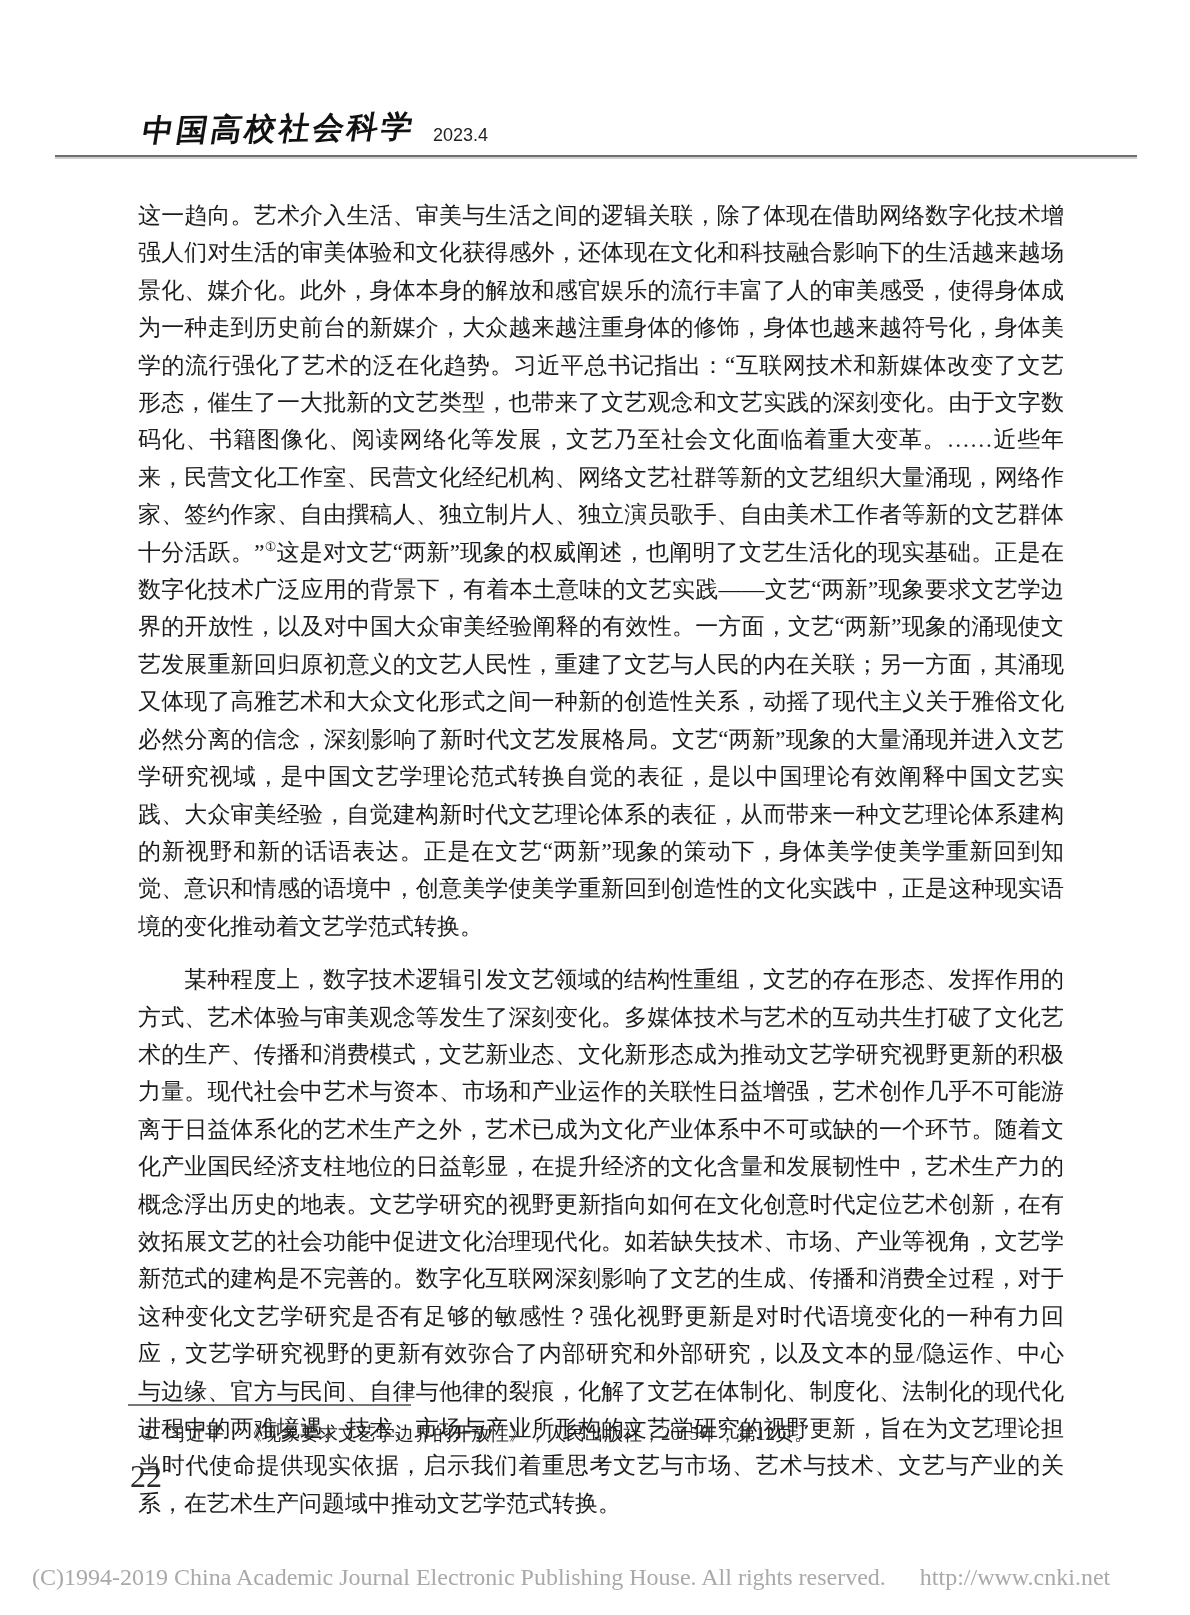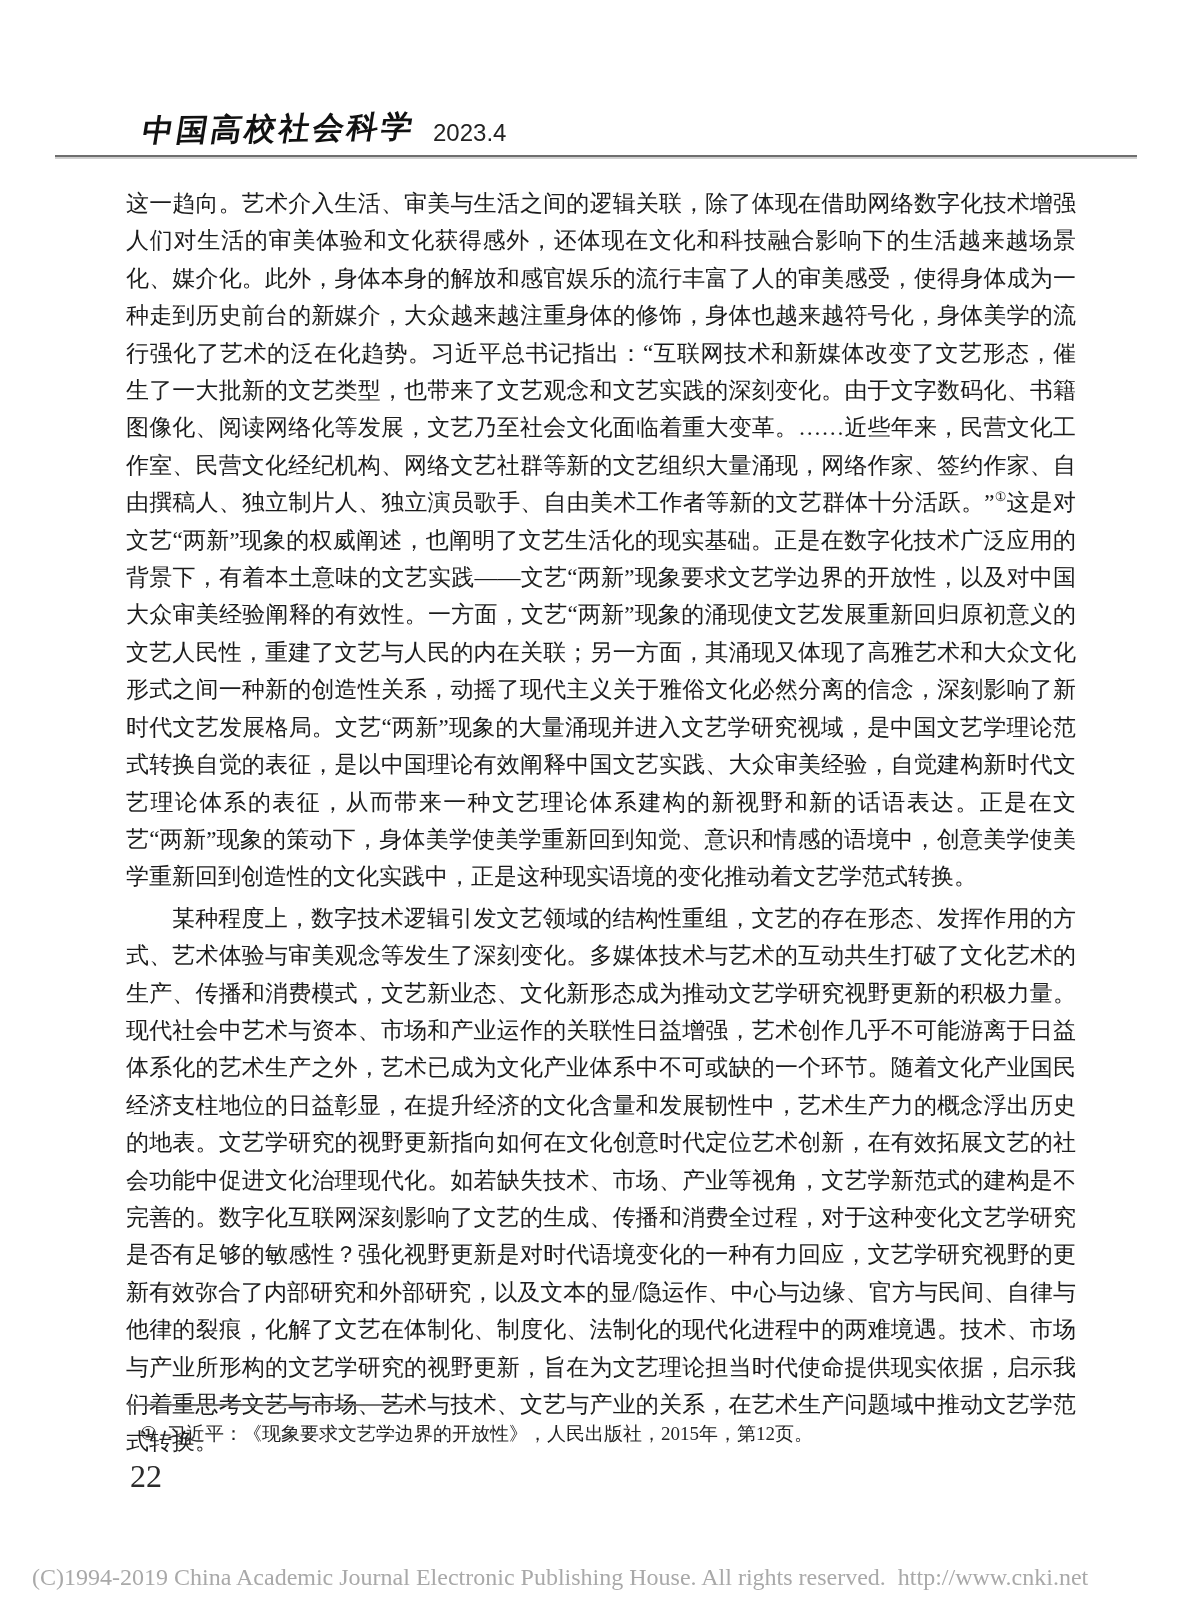--- a/index.html
+++ b/index.html
@@ -11,35 +11,35 @@
   .page{position:absolute;inset:0;background:#ffffff;overflow:hidden;}
 
   
   .header{position:absolute;top:108px;left:143px;white-space:nowrap;}
   .logo{
     display:inline-block;font-size:31px;font-weight:bold;color:#111;
     transform:skewX(-10deg) rotate(-1deg);letter-spacing:3px;
     font-family:"Liberation Serif","DejaVu Serif",serif;
   }
   .issue{
-    display:inline-block;font-size:24px;color:#222;margin-left:18px;
+    display:inline-block;font-size:18px;color:#222;margin-left:18px;
     font-family:"Liberation Sans","DejaVu Sans",sans-serif;vertical-align:-2px;
   }
   .header-rule{
     position:absolute;top:155px;left:55px;width:1082px;height:4px;
     background:linear-gradient(to bottom,#6e6e6e 0 45%,#cfcfcf 45% 100%);
   }
 
   
   .content{
     position:absolute;left:122px;top:181px;width:958px;
     font-size:23px;line-height:37.4px;color:#1c1c1c;
     text-align:justify;text-justify:inter-ideograph;
   }
-  .content p{margin:4px;padding:0;}
+  .content p{margin:16px;padding:0;}
   .content p.indent{text-indent:2em;}
   .fn-ref{font-size:13px;vertical-align:super;line-height:0;}
 
   
   .footnote-rule{
     position:absolute;left:128px;top:1404px;width:283px;height:2px;
     background:#777777;
   }
   .footnote{
     position:absolute;left:140px;top:1420px;width:920px;
@@ -52,21 +52,21 @@
     position:absolute;left:130px;top:1458px;font-size:32px;color:#2b2b2b;
     font-family:"Liberation Serif","DejaVu Serif",serif;
   }
 
   
   .footer{
     position:absolute;left:32px;top:1564px;width:1140px;
     font-size:24px;color:#a9a9a9;white-space:nowrap;
     font-family:"Liberation Serif","DejaVu Serif",serif;
   }
-  .footer .url{margin-left:12px;}
+  .footer .url{margin-left:34px;}
 </style>
 </head>
 <body>
 
 <div class="page">
 
   <div class="header">
     <span class="logo">中国高校社会科学</span><span class="issue">2023.4</span>
   </div>
   <div class="header-rule"></div>

